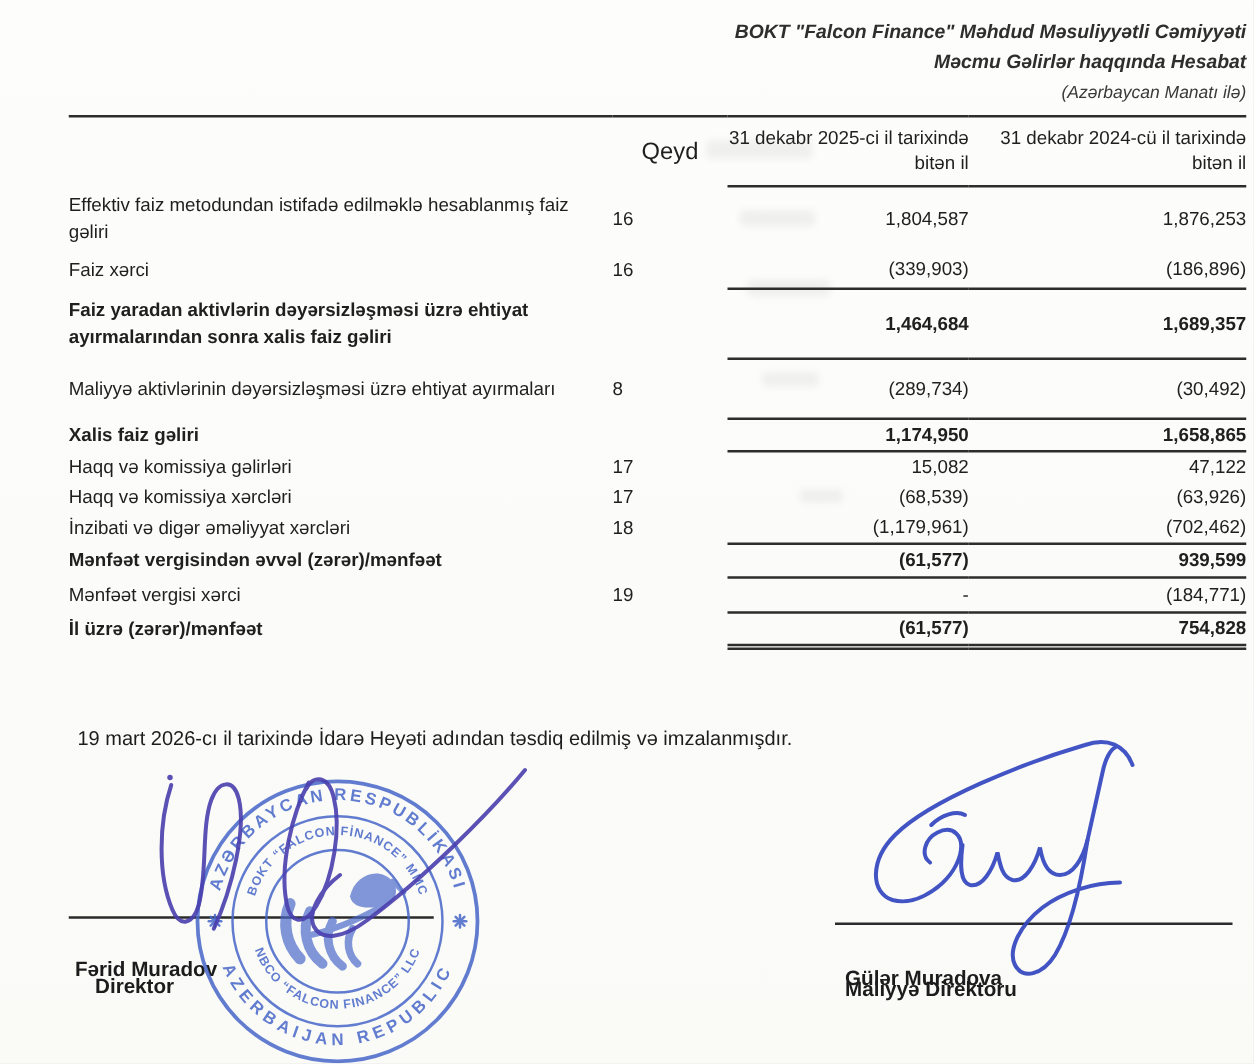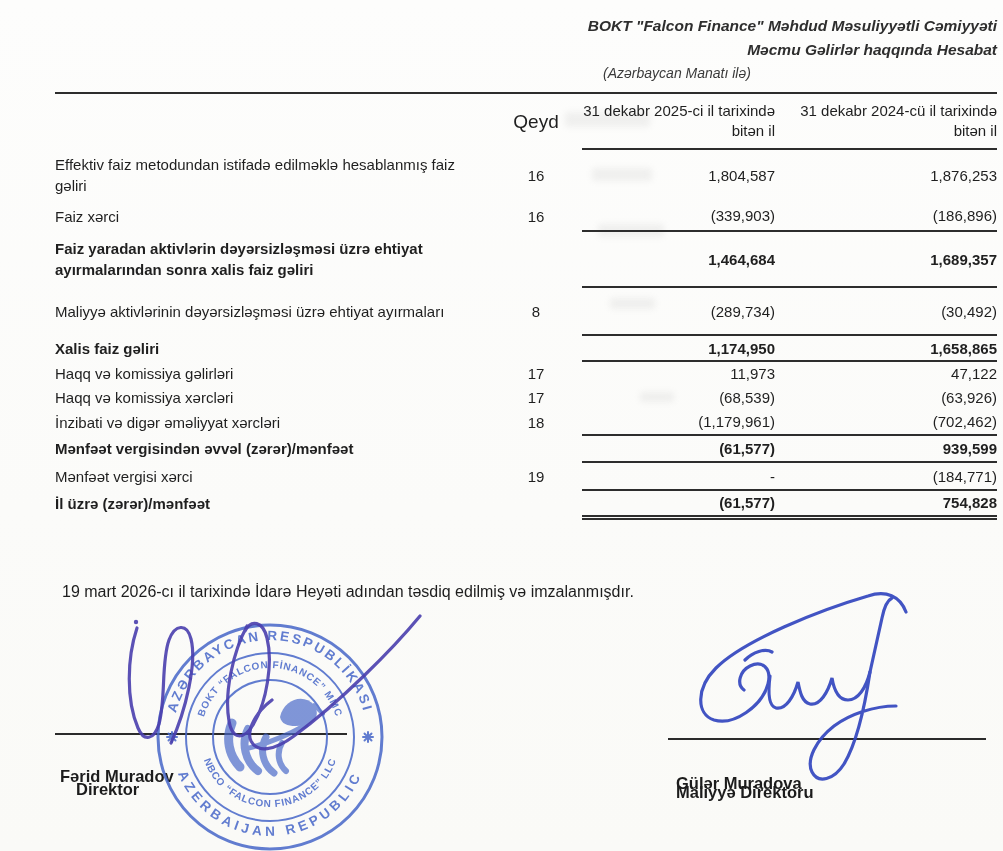--- a/index.html
+++ b/index.html
@@ -2,31 +2,31 @@
 <html><head>
 <meta charset="utf-8">
 <style>
   html,body{margin:0;padding:0;background:#e8e8e8;}
   .page{position:relative;width:1003px;height:851px;margin:0 auto;overflow:hidden;
         background:linear-gradient(180deg,#fdfdfc 0%,#fbfbf9 60%,#fafaf7 100%);
         font-family:"Liberation Sans",sans-serif;color:#1f1f1f;}
   
   .doc-header{position:absolute;top:14px;right:6px;width:640px;text-align:right;}
   .doc-header .h1,.doc-header .h2{font-style:italic;font-weight:700;font-size:15.5px;line-height:24px;color:#2e2e2e;}
-  .doc-header .h3{font-style:italic;font-weight:500;font-size:14px;line-height:23px;color:#3a3a3a;text-align:center;}
+  .doc-header .h3{font-style:italic;font-weight:500;font-size:14px;line-height:23px;color:#3a3a3a;}
   
   table.report{position:absolute;left:55px;top:92px;width:942px;border-collapse:collapse;table-layout:fixed;
                border-top:2px solid #2d2d2d;font-size:15px;}
   table.report td,table.report th{padding:0;vertical-align:middle;font-weight:400;}
   th.qeyd{vertical-align:bottom;text-align:center;font-weight:700;padding-bottom:7px;font-size:19px;}
   th.ph{vertical-align:bottom;text-align:right;font-weight:700;line-height:20px;
         padding:4px 6px 6px 38px;border-bottom:2px solid #2d2d2d;}
   th.ph2{padding-right:8px;}
   td.lbl{text-align:left;line-height:21px;padding:3px 45px 3px 2px;}
-  td.note{text-align:center;}
+  td.note{}
   td.val{text-align:right;}
   td.v1{padding-right:6px;}
   td.v2{padding-right:8px;}
   tr.bold td{font-weight:700;}
   td.u-single{border-bottom:2px solid #2d2d2d;}
   td.u-double{border-bottom:5px double #2d2d2d;}
   td.u-double2{border-bottom:6px double #2d2d2d;}
   tr.r0{height:52px}tr.r1{height:30px}tr.r2{height:56px}tr.r3{height:48px}
   tr.r4{height:26px}tr.r5{height:24px}tr.r6{height:24px}tr.r7{height:26px}
   tr.r8{height:27px}tr.r9{height:28px}tr.r10{height:27px}tr.r11{height:28px}
@@ -108,21 +108,21 @@
         </tr>
         <tr class="r4 bold">
           <td class="lbl">Xalis faiz gəliri</td>
           <td class="note"></td>
           <td class="val v1 u-single">1,174,950</td>
           <td class="val v2 u-single">1,658,865</td>
         </tr>
         <tr class="r5">
           <td class="lbl">Haqq və komissiya gəlirləri</td>
           <td class="note">17</td>
-          <td class="val v1 u-none">11,973</td>
+          <td class="val v1 u-none">15,082</td>
           <td class="val v2 u-none">47,122</td>
         </tr>
         <tr class="r6">
           <td class="lbl">Haqq və komissiya xərcləri</td>
           <td class="note">17</td>
           <td class="val v1 u-none">(68,539)</td>
           <td class="val v2 u-none">(63,926)</td>
         </tr>
         <tr class="r7">
           <td class="lbl">İnzibati və digər əməliyyat xərcləri</td>

